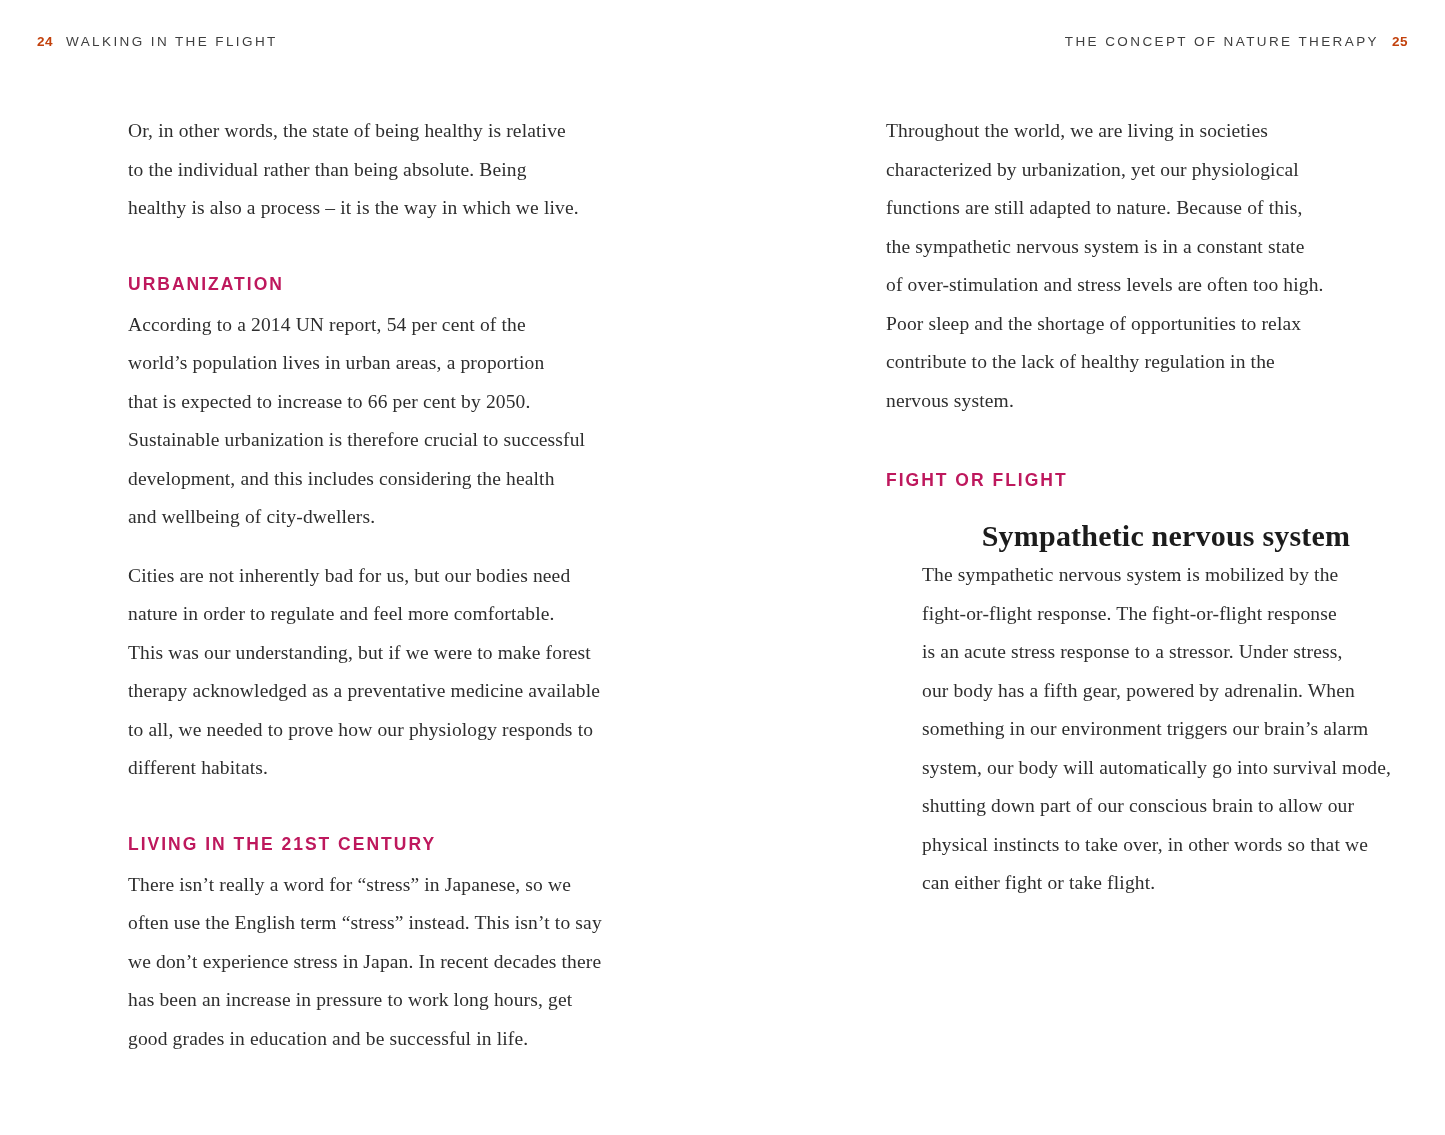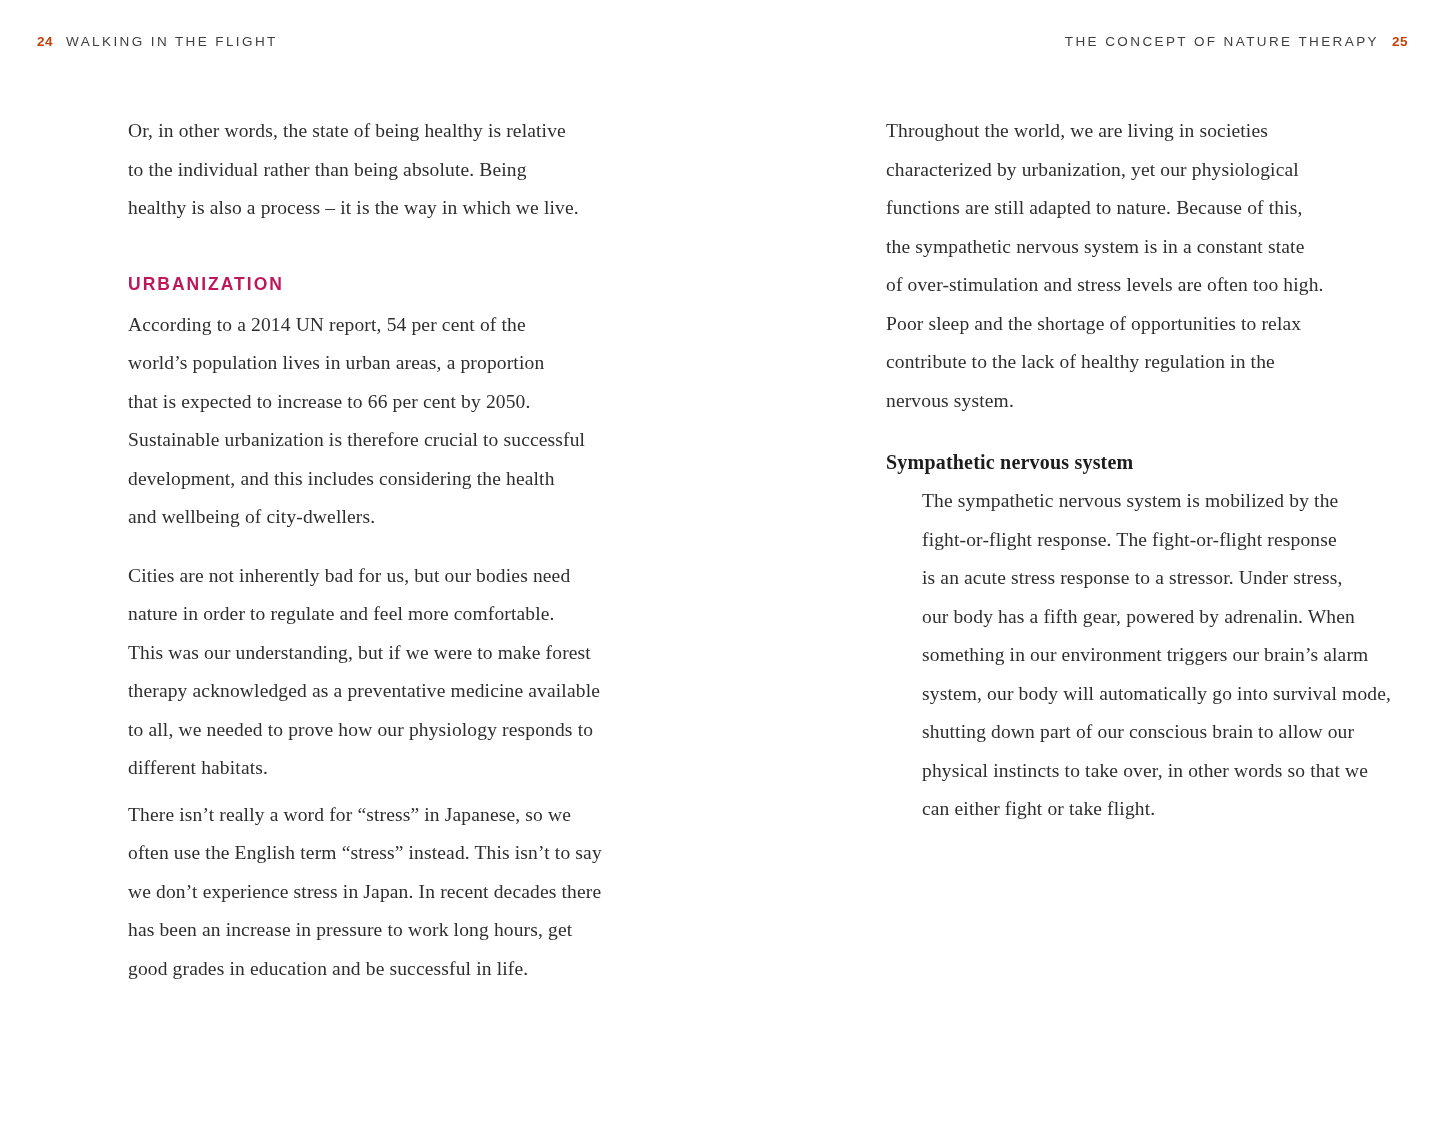--- a/index.html
+++ b/index.html
@@ -55,25 +55,26 @@
     line-height: 28px;
     letter-spacing: 2px;
     color: #be185d;
     white-space: nowrap;
   }
 
   .subheading {
     margin: 0;
     font-family: "Liberation Serif", serif;
     font-weight: 600;
-    font-size: 20px;
+    font-size: 30px;
     line-height: 32px;
     color: #1c1c1c;
     letter-spacing: 0.2px;
     white-space: nowrap;
+    text-align: center;
   }
 
   
   .mt-heading   { margin-top: 42px; }
   .mt-afterhead { margin-top: 8px;  }
   .mt-para      { margin-top: 20px; }
   .mt-fight     { margin-top: 46px; }
   .mt-subhead   { margin-top: 26px; }
   .mt-tight     { margin-top: 4px; margin-left: 36px;  }
   .mt-problem   { margin-top: 19px; }
@@ -101,36 +102,38 @@
 that is expected to increase to 66 per cent by 2050.
 Sustainable urbanization is therefore crucial to successful
 development, and this includes considering the health
 and wellbeing of city-dwellers.</p>
     <p class="para mt-para">Cities are not inherently bad for us, but our bodies need
 nature in order to regulate and feel more comfortable.
 This was our understanding, but if we were to make forest
 therapy acknowledged as a preventative medicine available
 to all, we needed to prove how our physiology responds to
 different habitats.</p>
+    <h2 class="heading mt-heading">LIVING IN THE 21ST CENTURY</h2>
     <p class="para mt-afterhead">There isn’t really a word for “stress” in Japanese, so we
 often use the English term “stress” instead. This isn’t to say
 we don’t experience stress in Japan. In recent decades there
 has been an increase in pressure to work long hours, get
 good grades in education and be successful in life.</p>
   </main>
 
   <main class="col col-right">
     <p class="para">Throughout the world, we are living in societies
 characterized by urbanization, yet our physiological
 functions are still adapted to nature. Because of this,
 the sympathetic nervous system is in a constant state
 of over-stimulation and stress levels are often too high.
 Poor sleep and the shortage of opportunities to relax
 contribute to the lack of healthy regulation in the
 nervous system.</p>
+    <h2 class="heading mt-fight">FIGHT OR FLIGHT</h2>
     <h3 class="subheading mt-subhead">Sympathetic nervous system</h3>
     <p class="para mt-tight">The sympathetic nervous system is mobilized by the
 fight-or-flight response. The fight-or-flight response
 is an acute stress response to a stressor. Under stress,
 our body has a fifth gear, powered by adrenalin. When
 something in our environment triggers our brain’s alarm
 system, our body will automatically go into survival mode,
 shutting down part of our conscious brain to allow our
 physical instincts to take over, in other words so that we
 can either fight or take flight.</p>

